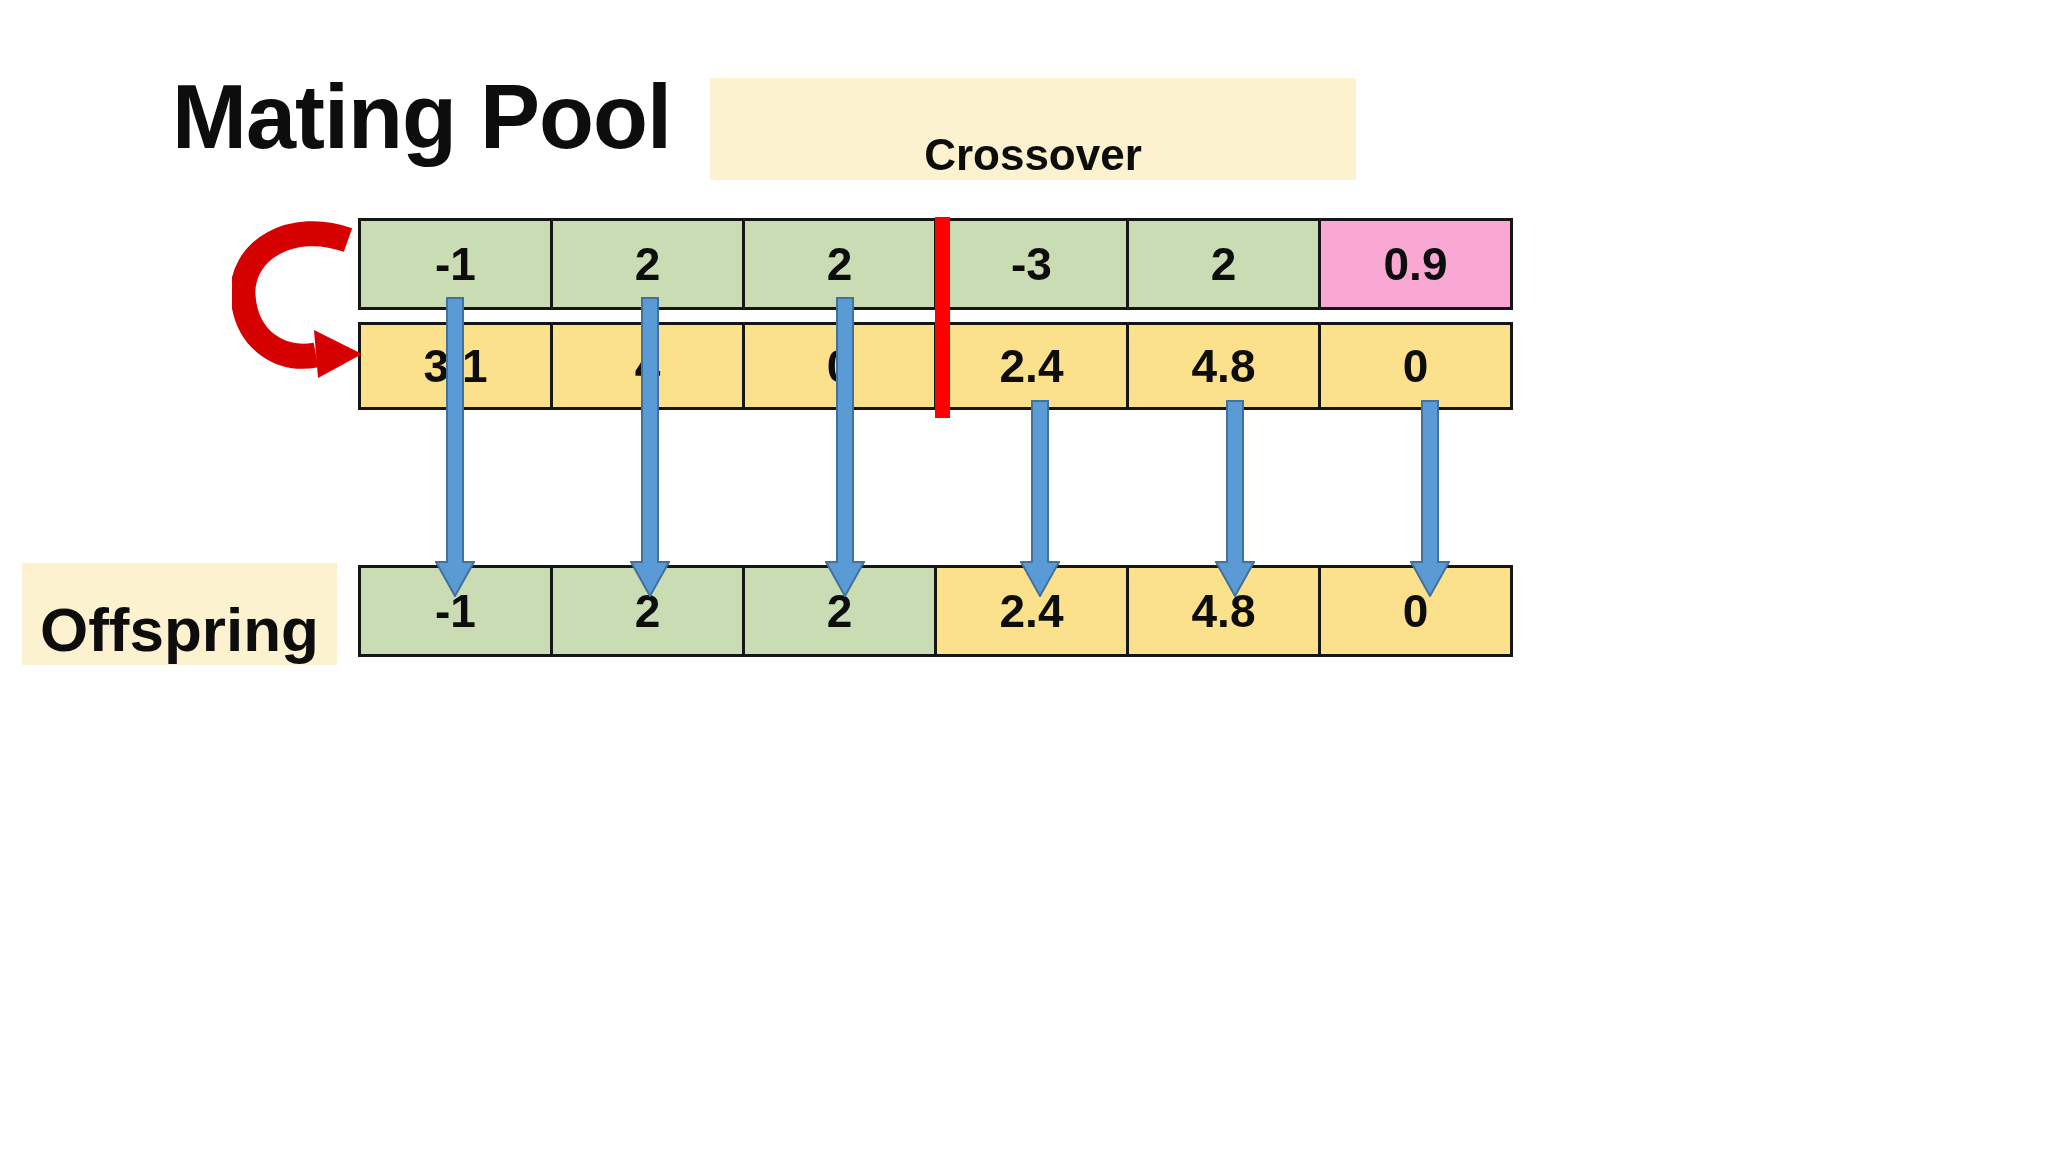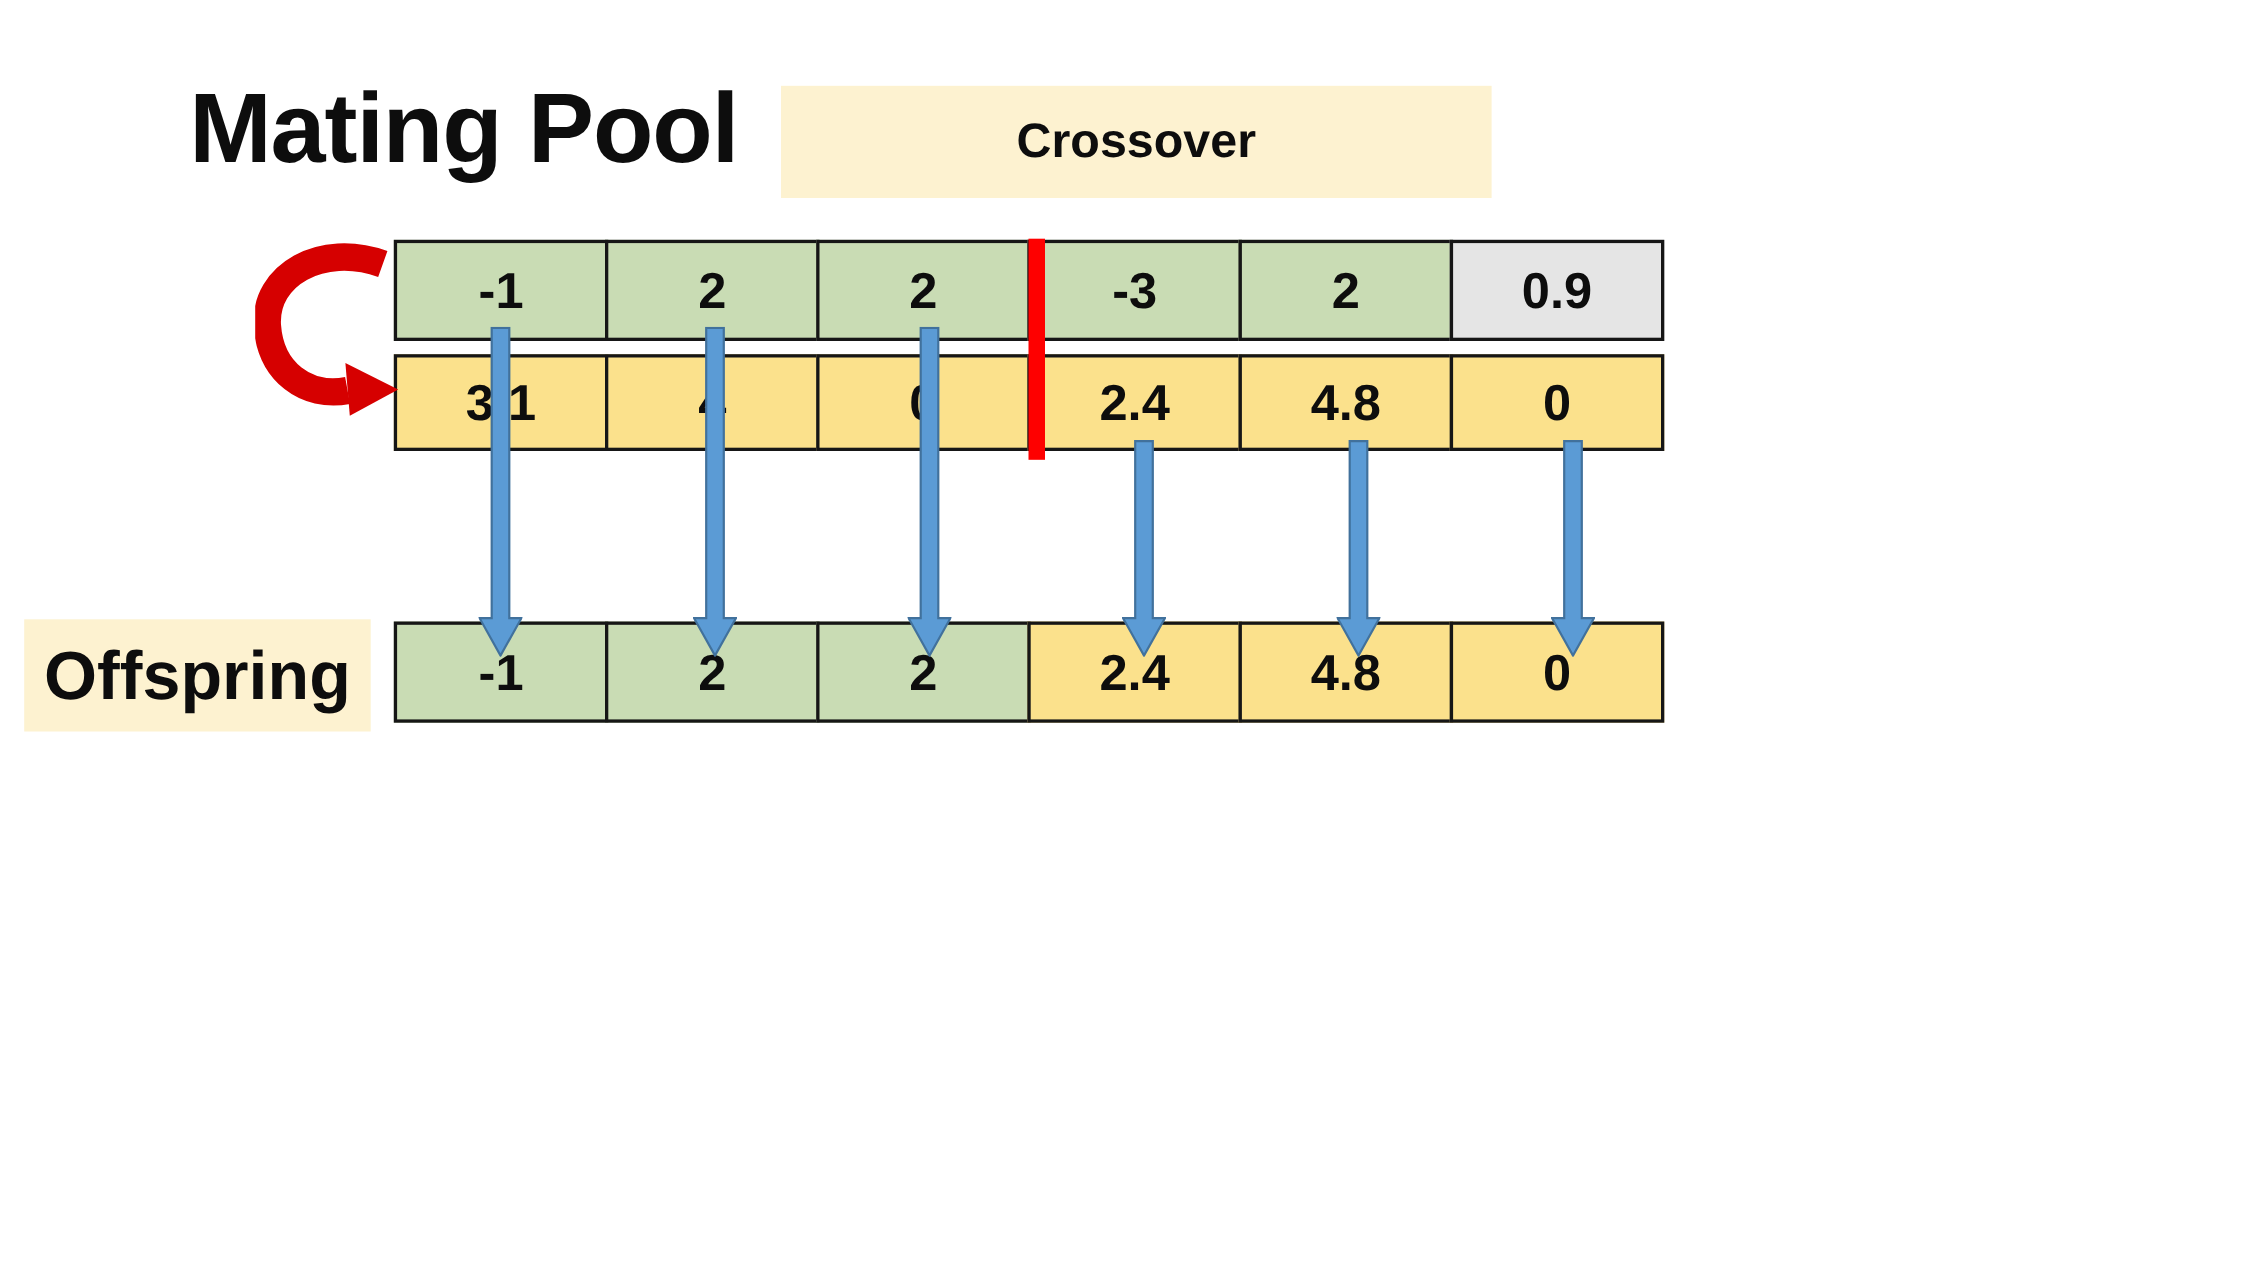--- a/index.html
+++ b/index.html
@@ -27,21 +27,21 @@
     letter-spacing: -1px;
     line-height: 1;
     white-space: nowrap;
   }
 
   
   .label-box {
     position: absolute;
     background: var(--label-bg, #fdf2d0);
     display: flex;
-    align-items: center;
+    align-items: flex-end;
     justify-content: center;
     color: #0d0d0d;
     font-weight: bold;
   }
   .crossover-box {
     left: 710px;
     top: 78px;
     width: 646px;
     height: 102px;
     font-size: 44px;
@@ -121,21 +121,21 @@
   <div class="label-box crossover-box">
     <span>Crossover</span>
   </div>
 
   <div class="row row-parent1">
       <div class="cell" style="background: rgb(201, 220, 180);">-1</div>
       <div class="cell" style="background: rgb(201, 220, 180);">2</div>
       <div class="cell" style="background: rgb(201, 220, 180);">2</div>
       <div class="cell" style="background: rgb(201, 220, 180);">-3</div>
       <div class="cell" style="background: rgb(201, 220, 180);">2</div>
-      <div class="cell" style="background: #e5e5e5;">0.9</div>
+      <div class="cell" style="background: #f9a8d4;">0.9</div>
     </div>
 
   <div class="row row-parent2">
       <div class="cell" style="background: rgb(251, 225, 140);">3.1</div>
       <div class="cell" style="background: rgb(251, 225, 140);">4</div>
       <div class="cell" style="background: rgb(251, 225, 140);">0</div>
       <div class="cell" style="background: rgb(251, 225, 140);">2.4</div>
       <div class="cell" style="background: rgb(251, 225, 140);">4.8</div>
       <div class="cell" style="background: rgb(251, 225, 140);">0</div>
     </div>

